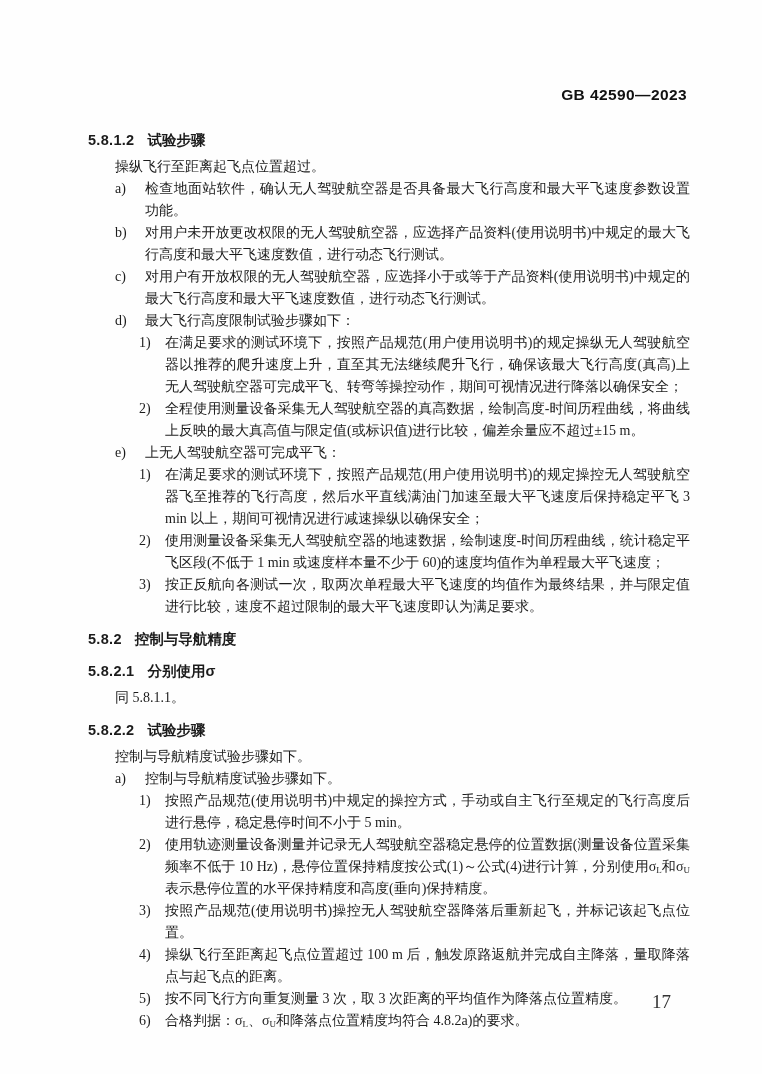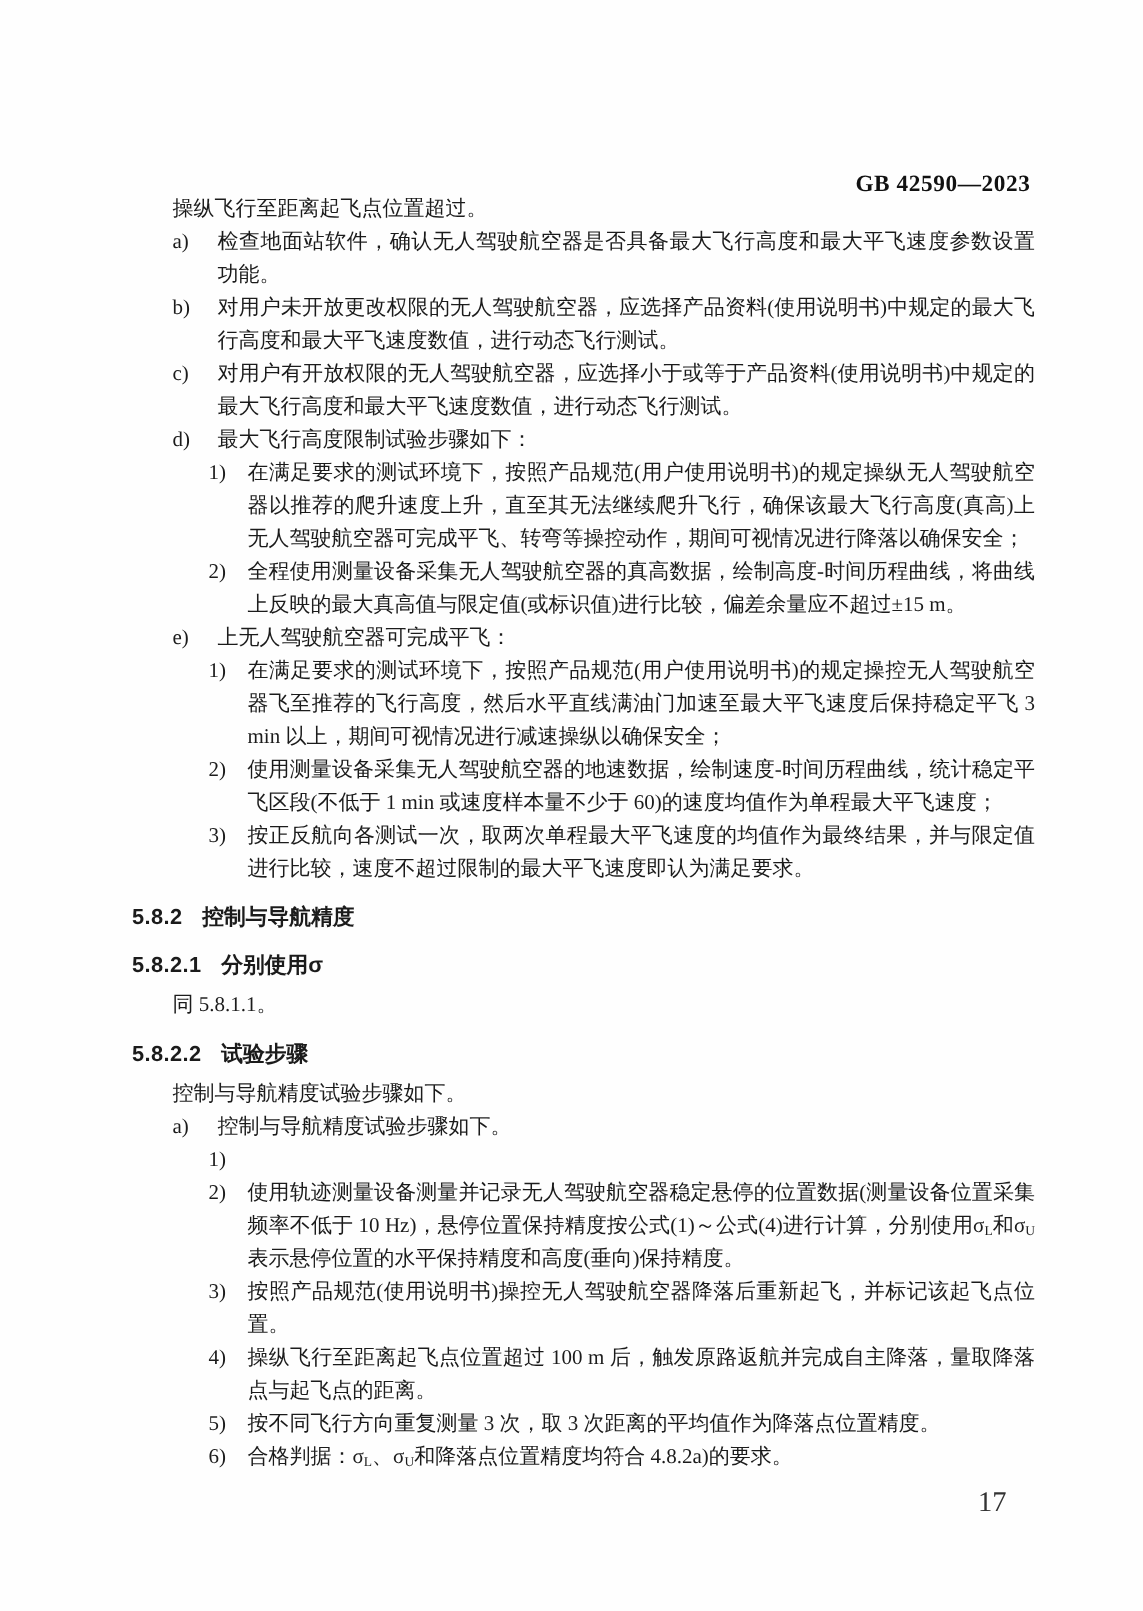--- a/index.html
+++ b/index.html
@@ -6,24 +6,23 @@
   .page {
     position:relative;
     width:762px; height:1074px;
     background:#fefefe;
     color:#1b1b1b;
     font-family:"Liberation Serif","DejaVu Serif",serif;
     overflow:hidden;
   }
   .doc-code {
     position:absolute; top:86px; right:75px;
-    font-family:Liberation Serif, serif;
+    font-family:Liberation Sans, sans-serif;
     font-weight:bold; font-size:15.5px; letter-spacing:0.4px;
     color:#111;
-    margin-top:28px;
   }
   .content {
     position:absolute; top:129px; left:88px; width:602px;
     font-size:14px; line-height:22px;
   }
   .heading {
     font-family:"Liberation Sans","DejaVu Sans",sans-serif;
     font-weight:bold; font-size:14.5px;
     margin:10px 0 5px 0;
   }
@@ -42,20 +41,21 @@
     position:absolute; top:991px; left:652px;
     font-size:19px; color:#333;
   }
 </style>
 </head>
 <body>
 
 <div class="page">
   <div class="doc-code">GB 42590—2023</div>
   <div class="content">
+      <div class="heading h3"><span class="num">5.8.1.2</span><span>试验步骤</span></div>
       <div class="para">操纵飞行至距离起飞点位置超过。</div>
       <div class="li li1">
         <span class="marker">a)</span>
         <span class="text">检查地面站软件，确认无人驾驶航空器是否具备最大飞行高度和最大平飞速度参数设置功能。</span>
       </div>
       <div class="li li1">
         <span class="marker">b)</span>
         <span class="text">对用户未开放更改权限的无人驾驶航空器，应选择产品资料(使用说明书)中规定的最大飞行高度和最大平飞速度数值，进行动态飞行测试。</span>
       </div>
       <div class="li li1">
@@ -94,20 +94,21 @@
       <div class="heading h3"><span class="num">5.8.2.1</span><span>分别使用σ</span></div>
       <div class="para">同 5.8.1.1。</div>
       <div class="heading h3"><span class="num">5.8.2.2</span><span>试验步骤</span></div>
       <div class="para">控制与导航精度试验步骤如下。</div>
       <div class="li li1">
         <span class="marker">a)</span>
         <span class="text">控制与导航精度试验步骤如下。</span>
       </div>
       <div class="li li2">
         <span class="marker">1)</span>
+        <span class="text">按照产品规范(使用说明书)中规定的操控方式，手动或自主飞行至规定的飞行高度后进行悬停，稳定悬停时间不小于 5 min。</span>
       </div>
       <div class="li li2">
         <span class="marker">2)</span>
         <span class="text"><span>使用轨迹测量设备测量并记录无人驾驶航空器稳定悬停的位置数据(测量设备位置采集频率不低于 10 Hz)，悬停位置保持精度按公式(1)～公式(4)进行计算，分别使用σ</span><sub>L</sub><span>和σ</span><sub>U</sub><span>表示悬停位置的水平保持精度和高度(垂向)保持精度。</span></span>
       </div>
       <div class="li li2">
         <span class="marker">3)</span>
         <span class="text">按照产品规范(使用说明书)操控无人驾驶航空器降落后重新起飞，并标记该起飞点位置。</span>
       </div>
       <div class="li li2">

